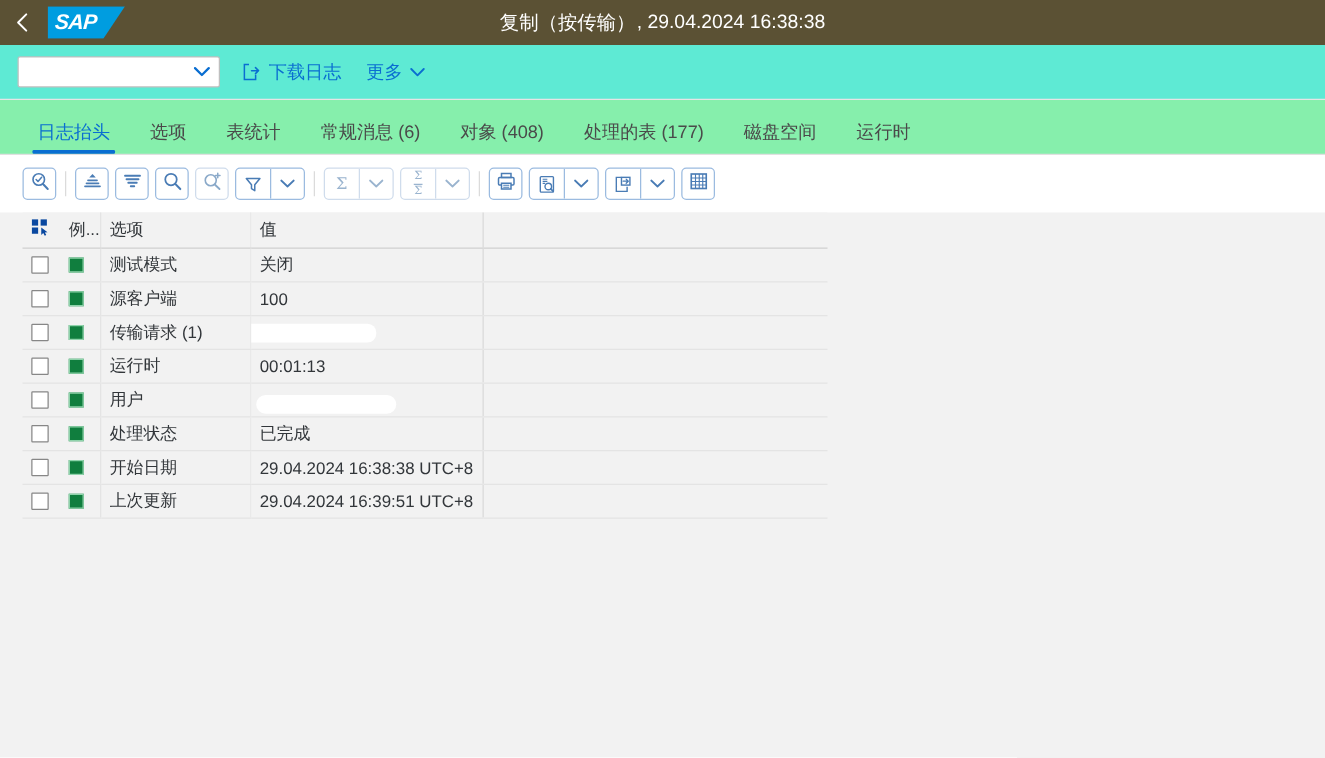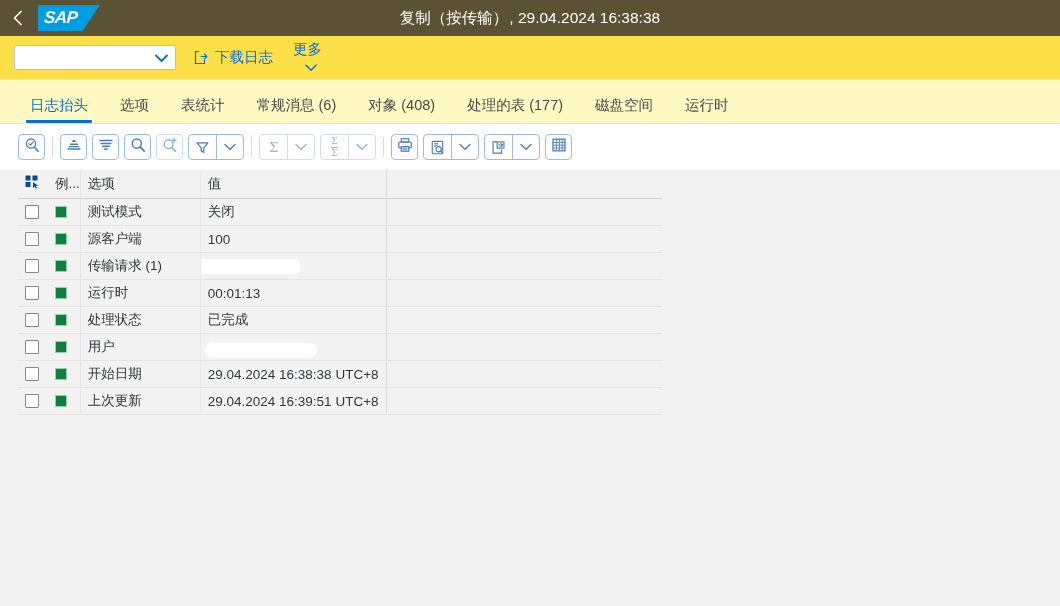--- a/index.html
+++ b/index.html
@@ -53,21 +53,21 @@
     color: #ffffff;
     pointer-events: none;
     white-space: nowrap;
   }
   .shell-title .t-main { font-weight: 400; }
   .shell-title .t-date { font-weight: 400; margin-left: 1px; }
 
   
   .action-bar {
     height: 44px;
-    background: #fde047;
+    background: #5eead4;
     display: flex;
     align-items: center;
     padding: 0 0 0 14px;
     border-bottom: 1px solid #e5e5e5;
   }
   .var-select {
     width: 162px; height: 25px;
     border: 1px solid #bfbfbf;
     border-radius: 2px;
     background: #ffffff;
@@ -78,27 +78,27 @@
   .var-select .chev { }
   .act-btn {
     display: flex; align-items: center;
     margin-left: 18px;
     cursor: pointer;
     color: #0a6ed1;
     font-size: 14.5px;
     white-space: nowrap;
   }
   .act-btn .ic { margin-right: 6px; display:flex; align-items:center; }
-  .act-btn.more { margin-left: 20px; flex-direction: column; }
+  .act-btn.more { margin-left: 20px; }
   .act-btn.more .chev { margin-left: 6px; }
 
   
   .tabbar {
     height: 44px;
-    background: #fef9c3;
+    background: #86efac;
     display: flex;
     align-items: flex-end;
     padding-left: 14px;
     border-bottom: 1px solid #e0e0e0;
   }
   .tab {
     position: relative;
     padding: 0 16px 8px 16px;
     font-size: 14.5px;
     color: #4a4a4a;
@@ -516,47 +516,47 @@
         <td></td>
       </tr>
 
       <tr>
         <td>
             <span class="cellbox"></span>
           </td>
         <td>
             <span class="green-sq"></span>
           </td>
-        <td>处理状态</td>
-        <td class="val-cell"><span class="vtext">已完成</span></td>
-        <td></td>
-      </tr>
-
-      <tr>
-        <td>
-            <span class="cellbox"></span>
-          </td>
-        <td>
-            <span class="green-sq"></span>
-          </td>
         <td>用户</td>
         <td class="val-cell" style="position:relative;">
           <span class="vtext"></span>
           <span class="redact" style="position:absolute; left:4px; top:9px; width:112px; height:15px; border-radius:9px;"></span>
         </td>
         <td></td>
       </tr>
 
       <tr>
         <td>
             <span class="cellbox"></span>
           </td>
         <td>
             <span class="green-sq"></span>
           </td>
+        <td>处理状态</td>
+        <td class="val-cell"><span class="vtext">已完成</span></td>
+        <td></td>
+      </tr>
+
+      <tr>
+        <td>
+            <span class="cellbox"></span>
+          </td>
+        <td>
+            <span class="green-sq"></span>
+          </td>
         <td>开始日期</td>
         <td class="val-cell"><span class="vtext">29.04.2024 16:38:38 UTC+8</span></td>
         <td></td>
       </tr>
 
       <tr>
         <td>
             <span class="cellbox"></span>
           </td>
         <td>

